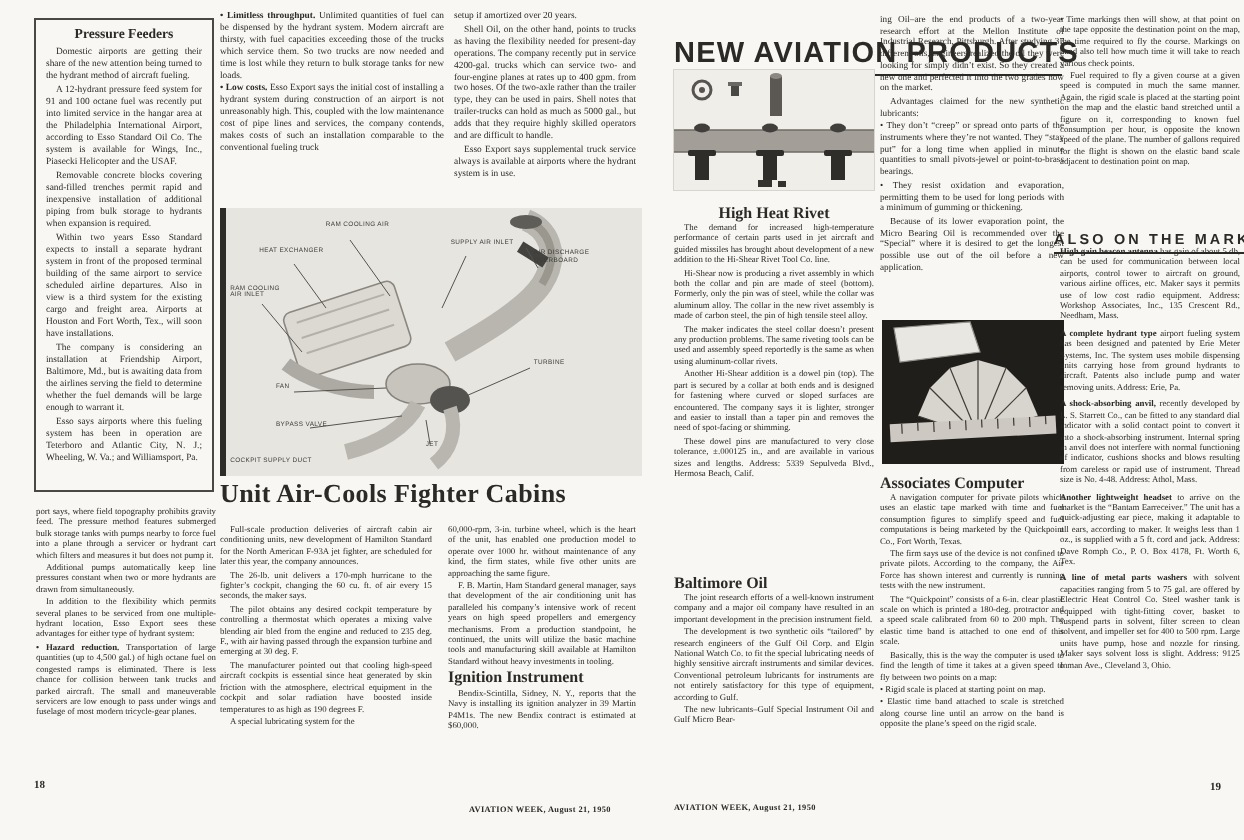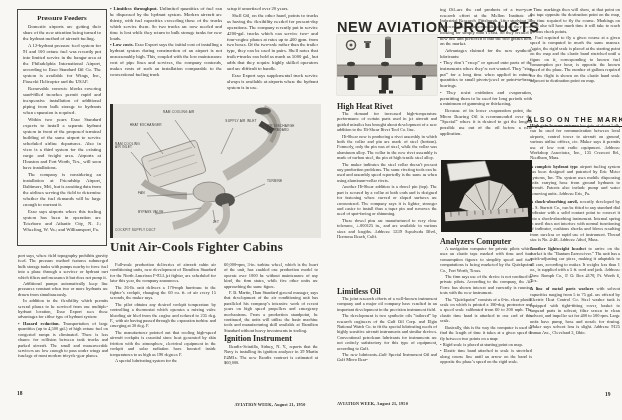--- a/index.html
+++ b/index.html
@@ -29,21 +29,21 @@
   h4.sec{font-size:8px;font-weight:bold;margin:3px 0 2px 0;}
   .footer{font-size:4.2px;font-weight:bold;letter-spacing:.2px;white-space:nowrap;}
   .f-l{left:221px;top:402px;width:98px;text-align:center;}
   .pagenum{font-size:5.5px;font-weight:bold;}
   .pn-l{left:17px;top:390px;}
 
   
   .rp-header{left:337px;top:9px;width:194px;font-family:"Liberation Sans", sans-serif;font-weight:bold;font-size:14.5px;letter-spacing:.6px;border-bottom:1.6px solid #2b2a27;padding-bottom:2px;white-space:nowrap;}
   .photo-rivet{left:337px;top:35px;width:100px;height:60px;background:#f0eee8;box-shadow:0 0 0 .5px #d8d5cf;}
   .photo-rivet svg,.photo-nav svg{display:block;width:100%;height:100%;}
-  .h-hhr{left:337px;top:99px;width:100px;}
+  .h-hhr{left:337px;top:99px;width:100px;text-align:center;}
   .c-r1a{left:337px;top:111px;width:100px;height:172px;overflow:hidden;}
   .h-io{left:337px;top:284px;width:100px;}
   .c-r1b{left:337px;top:296px;width:100px;height:102px;overflow:hidden;}
   .f-r{left:337px;top:401px;width:100px;text-align:left;}
   .c-r2a{left:440px;top:7px;width:92px;height:152px;overflow:hidden;}
   .photo-nav{left:441px;top:160px;width:91px;height:72px;background:#201e1b;}
   .h-nav{left:440px;top:234px;width:92px;}
   .c-r2b{left:440px;top:246px;width:92px;height:172px;overflow:hidden;}
   .c-r3a{left:530px;top:7px;width:90px;height:96px;overflow:hidden;}
   .h-also{left:527px;top:105px;width:95px;font-family:"Liberation Sans", sans-serif;font-weight:bold;font-size:7.2px;letter-spacing:1.6px;border-bottom:1.2px solid #2b2a27;padding-bottom:2.5px;white-space:nowrap;}
@@ -183,21 +183,21 @@
 
     <h4 class="abs sec h-hhr">High Heat Rivet</h4>
     <div class="abs c-r1a bodytxt">
       <p class="ind">The demand for increased high-temperature performance of certain parts used in jet aircraft and guided missiles has brought about development of a new addition to the Hi-Shear Rivet Tool Co. line.</p>
       <p class="ind">Hi-Shear now is producing a rivet assembly in which both the collar and pin are made of steel (bottom). Formerly, only the pin was of steel, while the collar was aluminum alloy. The collar in the new rivet assembly is made of carbon steel, the pin of high tensile steel alloy.</p>
       <p class="ind">The maker indicates the steel collar doesn’t present any production problems. The same riveting tools can be used and assembly speed reportedly is the same as when using aluminum-collar rivets.</p>
       <p class="ind">Another Hi-Shear addition is a dowel pin (top). The part is secured by a collar at both ends and is designed for fastening where curved or sloped surfaces are encountered. The company says it is lighter, stronger and easier to install than a taper pin and removes the need of spot-facing or shimming.</p>
       <p class="ind">These dowel pins are manufactured to very close tolerance, ±.000125 in., and are available in various sizes and lengths. Address: 5339 Sepulveda Blvd., Hermosa Beach, Calif.</p>
     </div>
 
-    <h4 class="abs sec h-io">Limitless Oil</h4>
+    <h4 class="abs sec h-io">Baltimore Oil</h4>
     <div class="abs c-r1b bodytxt">
       <p class="ind">The joint research efforts of a well-known instrument company and a major oil company have resulted in an important development in the precision instrument field.</p>
       <p class="ind">The development is two synthetic oils “tailored” by research engineers of the Gulf Oil Corp. and Elgin National Watch Co. to fit the special lubricating needs of highly sensitive aircraft instruments and similar devices. Conventional petroleum lubricants for instruments are not entirely satisfactory for this type of equipment, according to Gulf.</p>
       <p class="ind">The new lubricants–Gulf Special Instrument Oil and Gulf Micro Bear-</p>
     </div>
 
     <div class="abs c-r2a bodytxt2">
       <p>ing Oil–are the end products of a two-year research effort at the Mellon Institute of Industrial Research, Pittsburgh. After studying 37 different oils, engineers realized the oil they were looking for simply didn’t exist. So they created a new one and perfected it into the two grades now on the market.</p>
       <p class="ind">Advantages claimed for the new synthetic lubricants:</p>
       <p>• They don’t “creep” or spread onto parts of the instruments where they’re not wanted. They “stay put” for a long time when applied in minute quantities to small pivots-jewel or point-to-brass bearings.</p>
@@ -230,21 +230,21 @@
               <line x1="50" y1="50" x2="50" y2="54"></line>
             <line x1="58" y1="50" x2="58" y2="55"></line>
               <line x1="66" y1="50" x2="66" y2="54"></line>
             <line x1="74" y1="50" x2="74" y2="55"></line>
               <line x1="82" y1="50" x2="82" y2="54"></line>
           </g>
         </g>
       </svg>
     </div>
 
-    <h4 class="abs sec h-nav">Analyzers Computer</h4>
+    <h4 class="abs sec h-nav">Associates Computer</h4>
     <div class="abs c-r2b bodytxt">
       <p class="ind">A navigation computer for private pilots which uses an elastic tape marked with time and fuel consumption figures to simplify speed and fuel computations is being marketed by the Quickpoint Co., Fort Worth, Texas.</p>
       <p class="ind">The firm says use of the device is not confined to private pilots. According to the company, the Air Force has shown interest and currently is running tests with the new instrument.</p>
       <p class="ind">The “Quickpoint” consists of a 6-in. clear plastic scale on which is printed a 180-deg. protractor and a speed scale calibrated from 60 to 200 mph. The elastic time band is attached to one end of this scale.</p>
       <p class="ind">Basically, this is the way the computer is used to find the length of time it takes at a given speed to fly between two points on a map:</p>
       <p>• Rigid scale is placed at starting point on map.</p>
       <p>• Elastic time band attached to scale is stretched along course line until an arrow on the band is opposite the plane’s speed on the rigid scale.</p>
     </div>
 
     <div class="abs c-r3a bodytxt">

